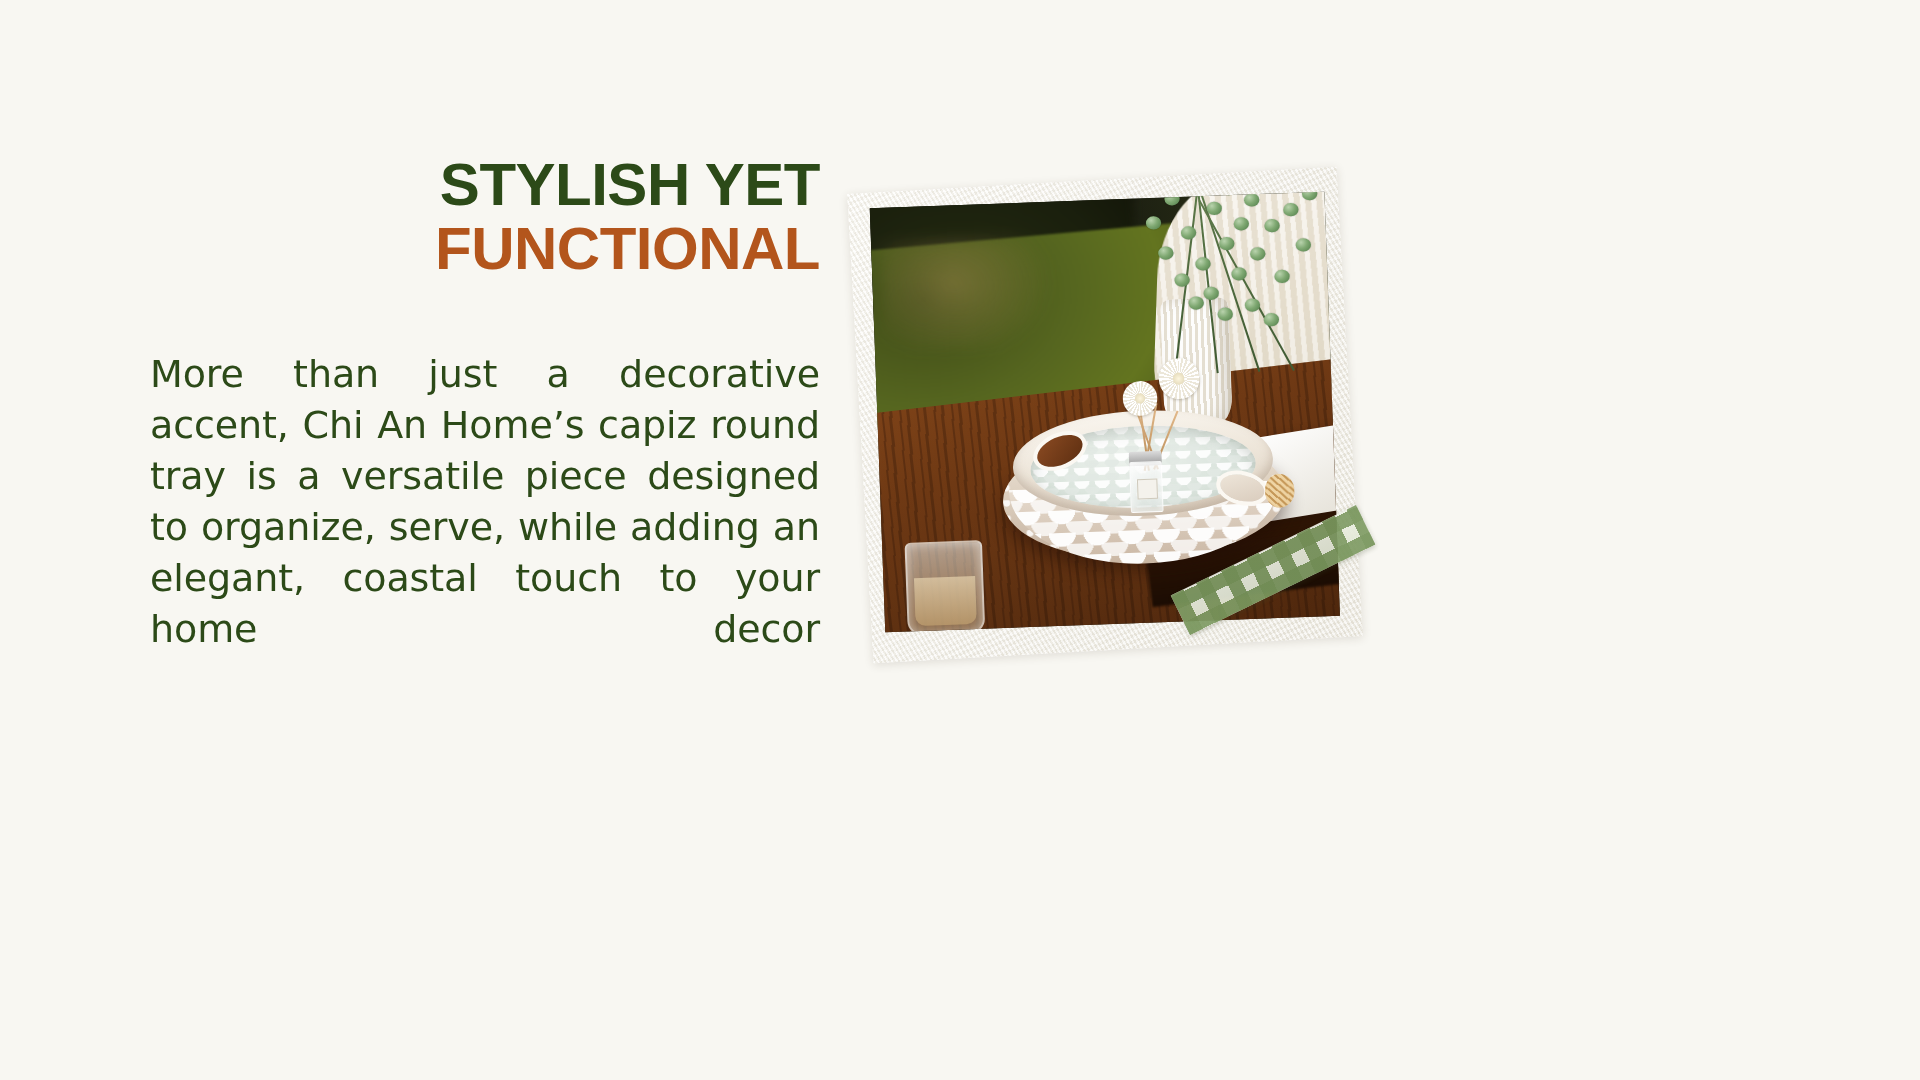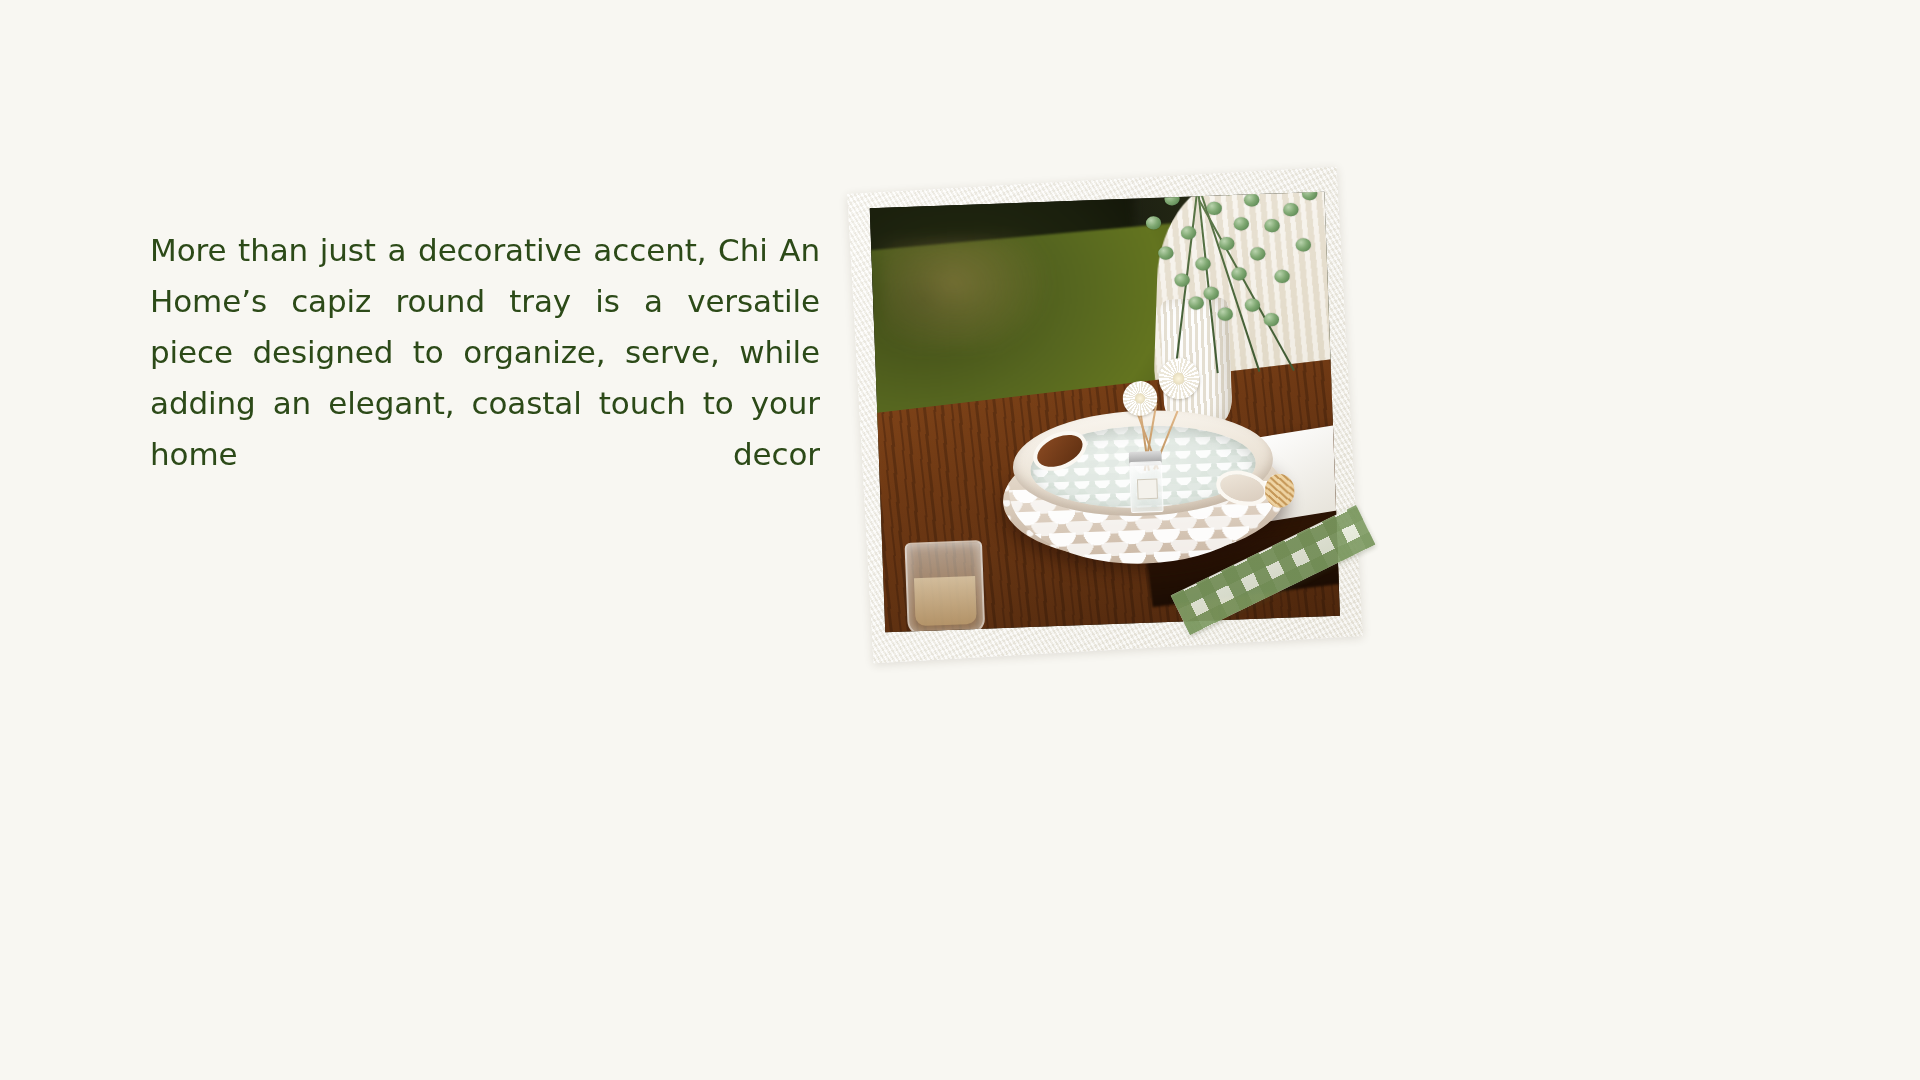--- a/index.html
+++ b/index.html
@@ -26,21 +26,21 @@
     line-height:60px;
     letter-spacing:-0.5px;
     white-space:nowrap;
   }
   #headline-line-1 { color:#2C4A18; }
   #headline-line-2 { color:#B3551C; margin-top:4px; }
 
   #body-paragraph {
     margin-top:70px;
     font-family:"DejaVu Sans", sans-serif;
-    font-size:31px;
+    font-size:38px;
     line-height:51px;
     color:#2C4A18;
     text-align:justify;
     text-justify:inter-word;
     letter-spacing:-0.1px;
   }
   #body-paragraph:after { content:""; display:inline-block; width:100%; }
 
   
   #photo-area {
@@ -288,20 +288,24 @@
   #washi-tape:before, #washi-tape:after{
     content:""; position:absolute; top:0; height:100%; width:9px;
     background:linear-gradient(90deg, rgba(248,247,242,.0), rgba(248,247,242,.0));
   }
 </style>
 </head>
 <body style="background: rgb(248, 247, 242);">
 
 <div id="text-column">
 
+  <div id="headline">
+    <span class="headline-line" id="headline-line-1" style="color: rgb(44, 74, 24);">STYLISH YET</span>
+    <span class="headline-line" id="headline-line-2" style="color: rgb(179, 85, 28);">FUNCTIONAL</span>
+  </div>
 
   <p id="body-paragraph" style="color: rgb(44, 74, 24);">More than just a decorative accent, Chi An Home’s capiz round tray is a versatile piece designed to organize, serve, while adding an elegant, coastal touch to your home decor</p>
 </div>
 
 <div id="photo-area">
 
   <div id="polaroid" style="transform: rotate(-3.2deg);">
     <div id="photo-window">
       <div class="scene">
 

